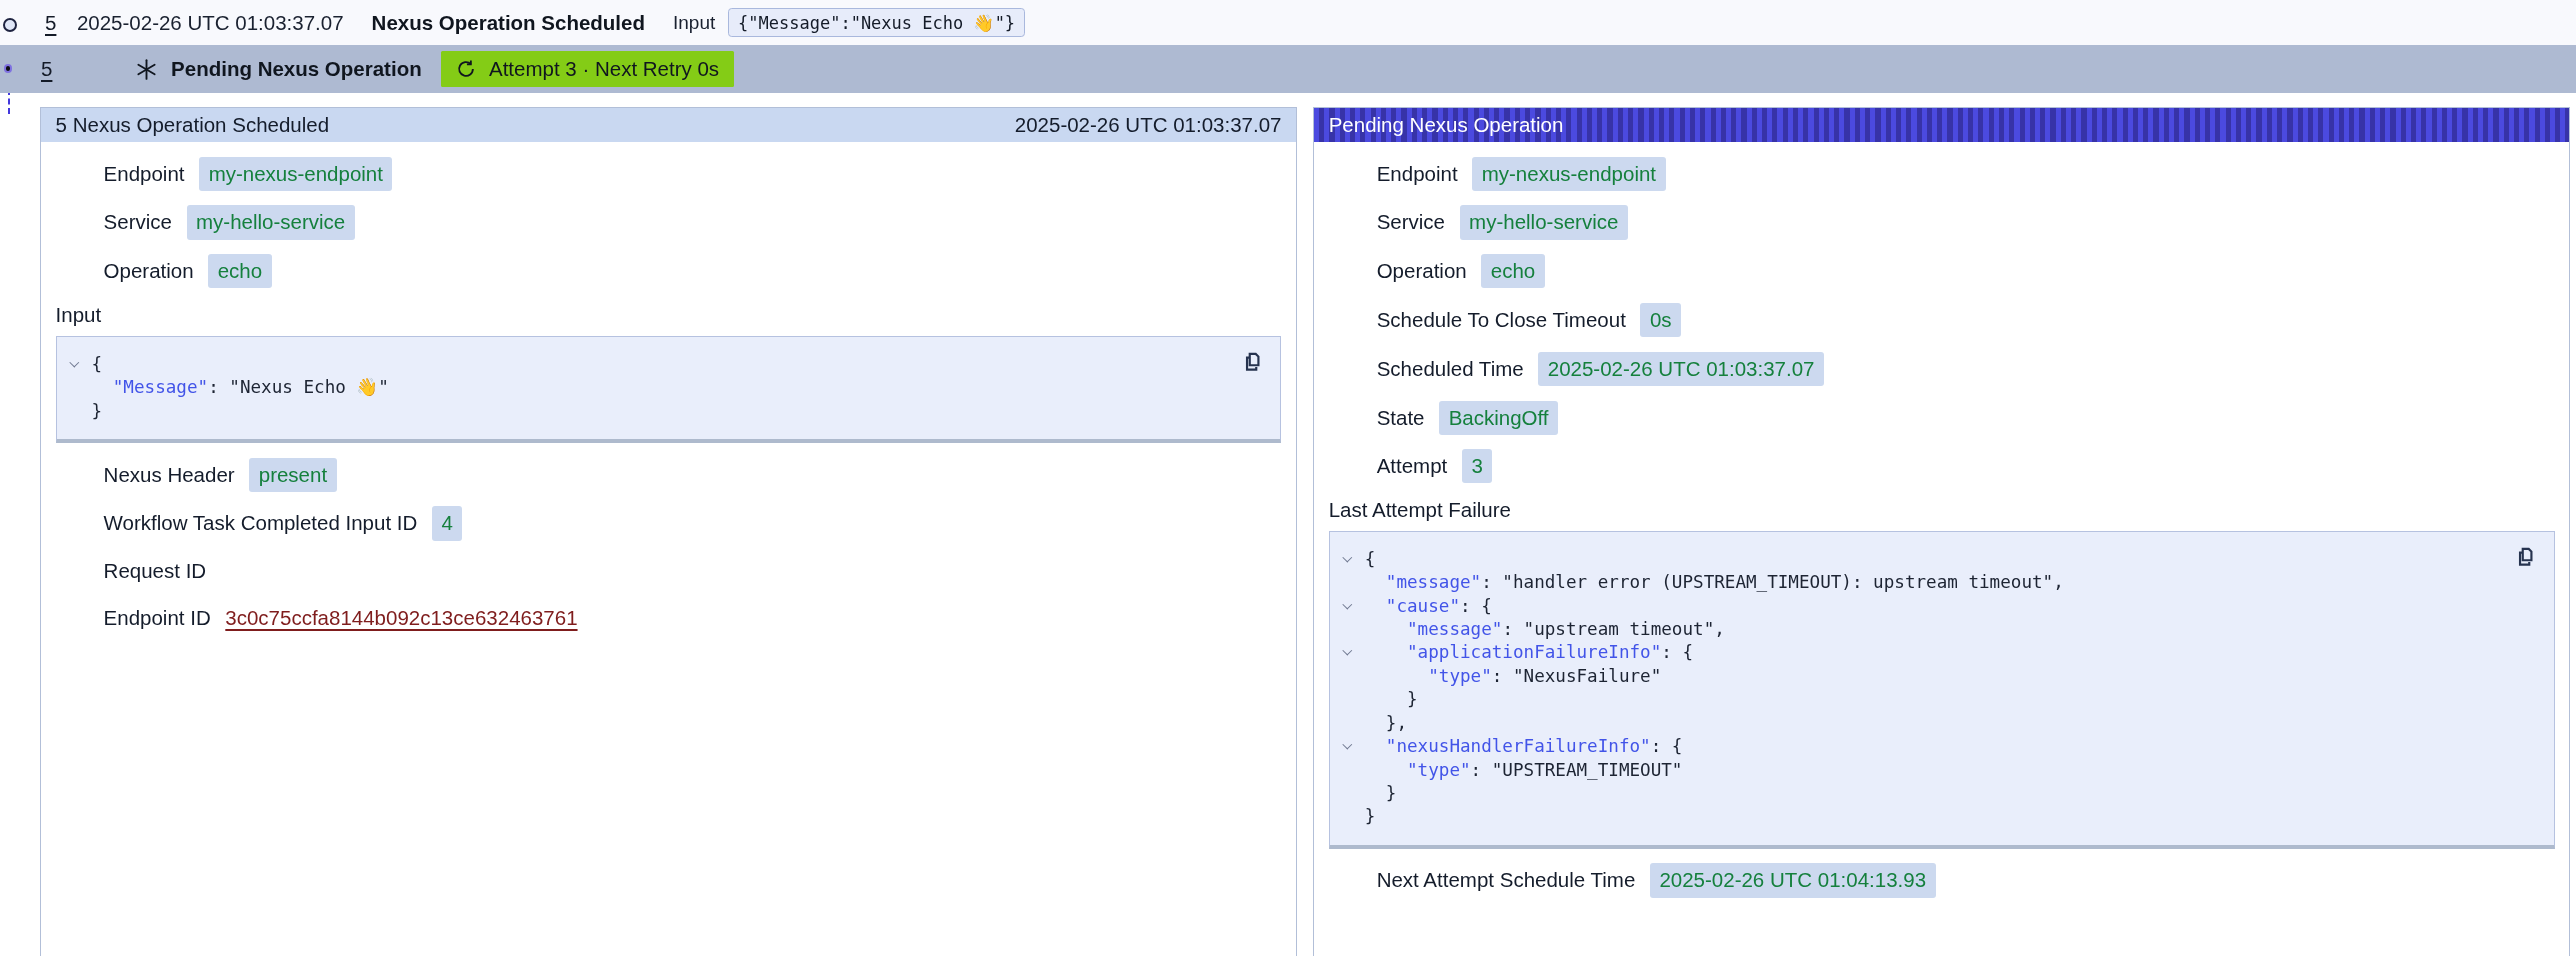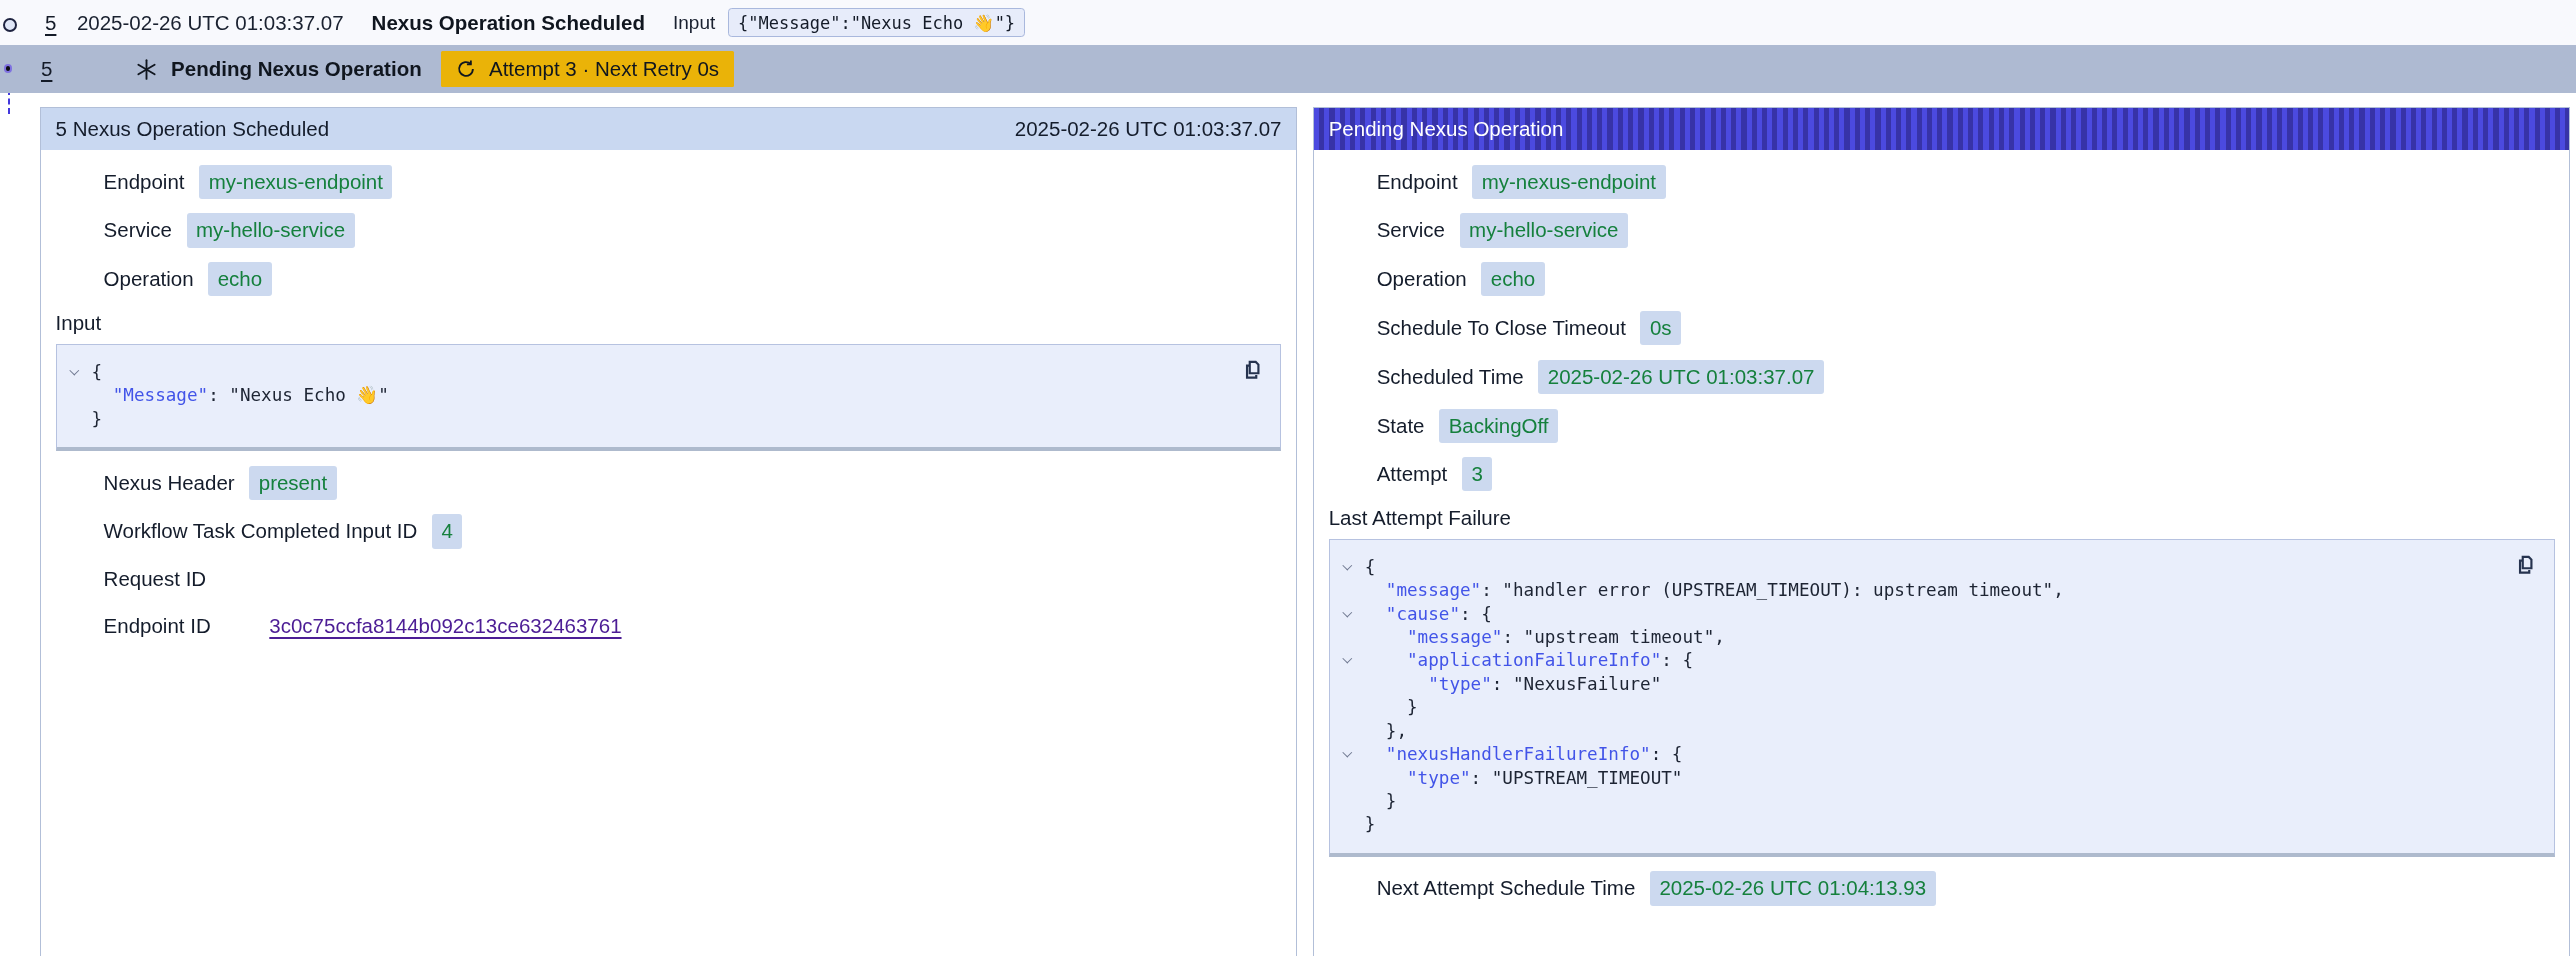--- a/index.html
+++ b/index.html
@@ -32,21 +32,21 @@
   .input-inline-badge {
     margin-left: 13px;
     font-family: "DejaVu Sans Mono", monospace;
     font-size: 17px; color: #141b28;
     background: #e7ecfa; border: 1.5px solid #a9b8dd; border-radius: 3.7px;
     padding: 3.7px 8.8px;
   }
   .asterisk-wrap { margin-left: 82px; display: flex; align-items: center; }
   .retry-badge {
     margin-left: 19px; display: flex; align-items: center; gap: 11.7px;
-    background: #eab308; color: #10161f;
+    background: #84cc16; color: #10161f;
     font-size: 20.5px; padding: 5.9px 14.6px; border-radius: 1.5px;
   }
 
   
   .tl-bar { position: absolute; left: 19px; top: 0; width: 5.1px; height: 93px; background: #4338dd; }
   .tl-dash { position: absolute; left: 8px; top: 32px; height: 82px; border-left: 2.2px dashed #4338dd; }
   .tl-dot-hollow {
     position: absolute; left: 2.9px; top: 17.6px; width: 14px; height: 14px;
     border-radius: 50%; border: 2.2px solid #1e2340; background: #dfe6f7; z-index: 2;
   }
@@ -59,42 +59,42 @@
   .panels {
     position: absolute; left: 40px; top: 107px; right: 5.9px; bottom: 0;
     display: flex; gap: 16px;
   }
   .panel {
     flex: 1 1 0; background: #ffffff;
     border: 1.5px solid #b2bfd8; border-bottom: none;
     overflow: hidden; position: relative;
   }
   .panel-header {
-    height: 42px; display: flex; align-items: center; justify-content: space-between;
+    height: 34px; display: flex; align-items: center; justify-content: space-between;
     padding: 0 14.6px; font-size: 20.5px; font-weight: 500; color: #141c2b;
     background: #c9d8f1;
   }
   .panel-header.striped {
     background: repeating-linear-gradient(90deg, #4b4ae0 0 5.1px, #3733a8 5.1px 10.3px);
     color: #ffffff; justify-content: flex-start;
   }
 
   .field {
     display: flex; align-items: center; gap: 14.6px;
     margin: 14.6px 14.6px; font-size: 20.5px; color: #141c2b;
     min-height: 32px;
   }
   .flabel { white-space: nowrap; margin-left: 48px; }
   .vbadge {
     background: #ccd9ef; border-radius: 3px; padding: 5.1px 9.5px;
     color: #15803d; white-space: nowrap;
   }
   .vlink {
     text-decoration: underline; text-underline-offset: 4.4px;
-    color: #4c1d95; white-space: nowrap; margin-left: 44px;
+    color: #7f1d1d; white-space: nowrap;
   }
   .bare-label { margin: 14.6px 14.6px 8.8px; font-size: 20.5px; color: #141c2b; }
 
   
   .codeblock {
     position: relative; margin: 0 14.6px;
     background: #e9eefb;
     border: 0.7px solid #b6c2e0;
     border-bottom: 4.4px solid #aebacd;
     padding: 16px 51px 16px 0;

